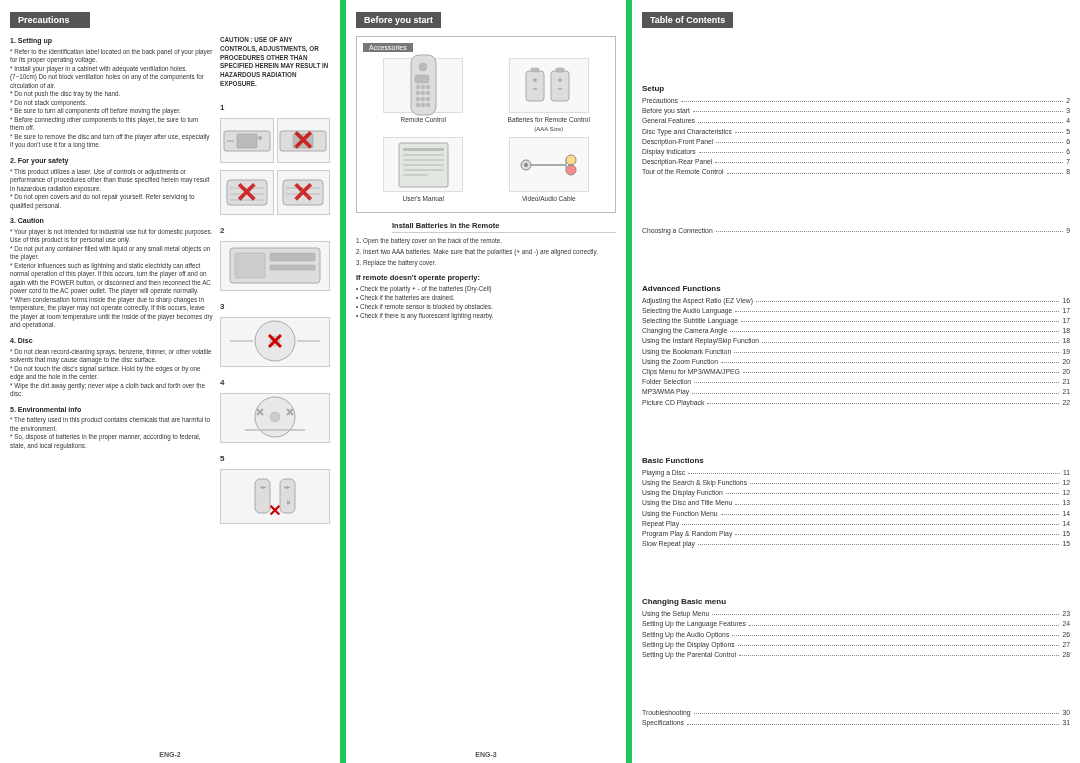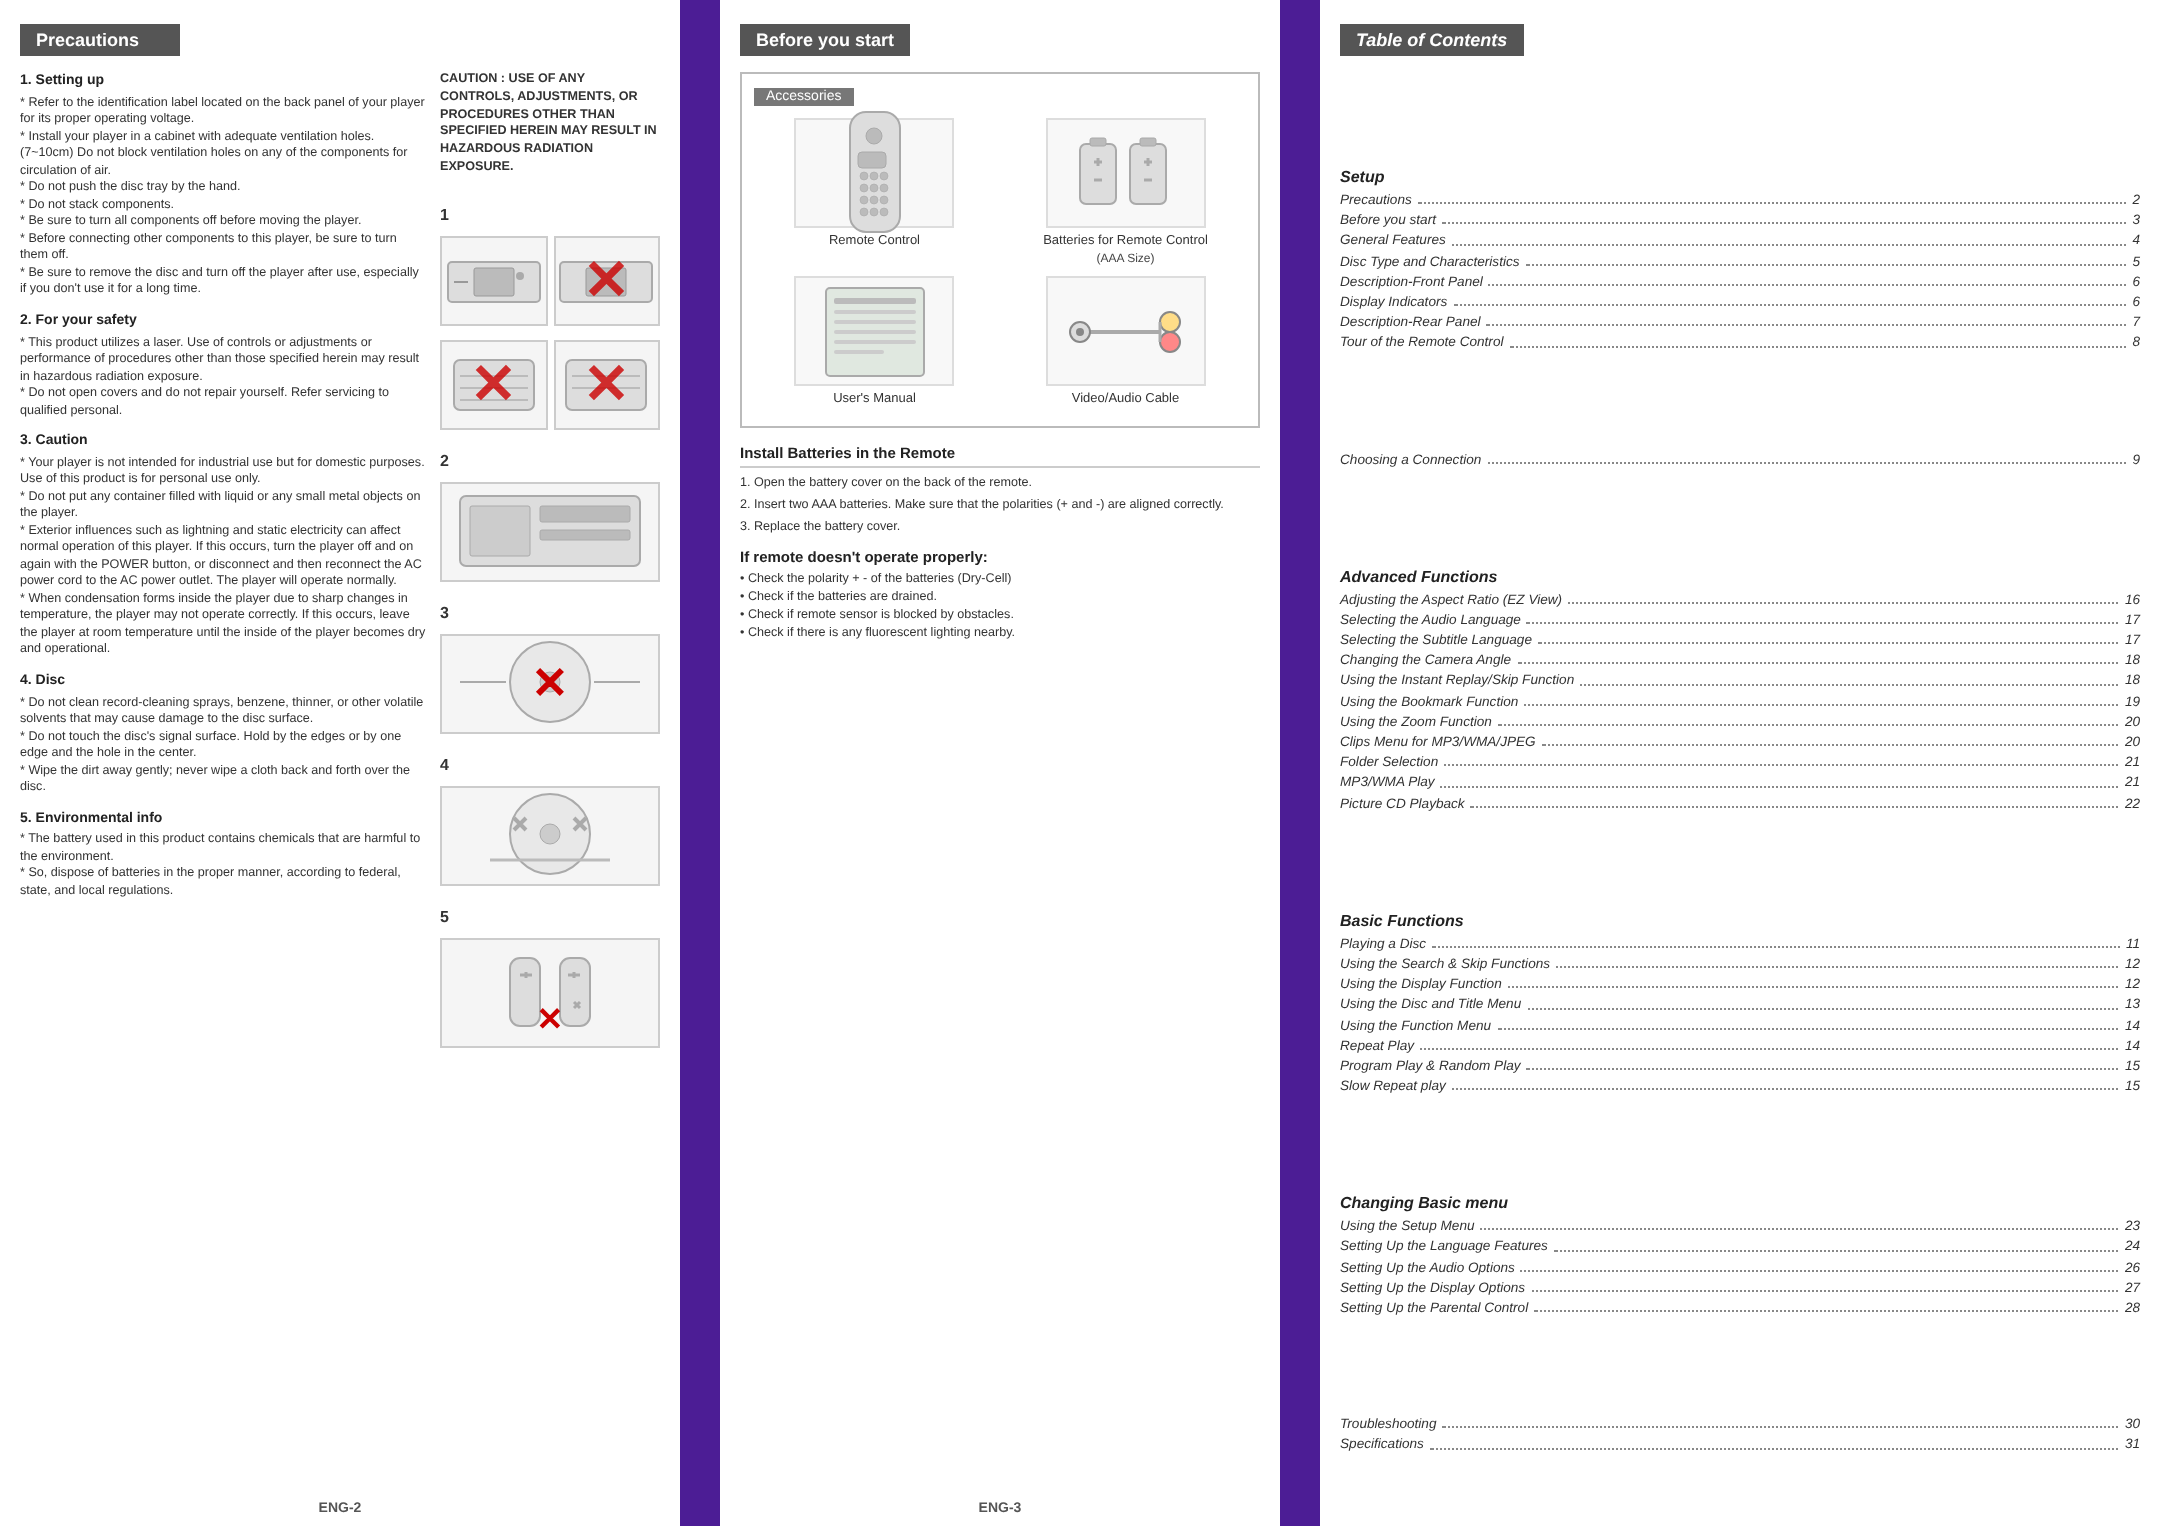--- a/index.html
+++ b/index.html
@@ -13,22 +13,22 @@
       display: flex;
       flex-direction: row;
       overflow: hidden;
     }
 
     .page {
       display: flex;
       flex-direction: row;
       width: 100%;
       height: 100%;
-      background: #4c1d95;
-      gap: 20px;
+      background: #22c55e;
+      gap: 6px;
       justify-content: flex-end;
     }
 
     .section {
       background: #fff;
       flex: 1;
       padding: 12px 10px 8px 10px;
       position: relative;
       overflow: hidden;
     }
@@ -194,20 +194,21 @@
       text-align: center;
       color: #444;
     }
 
     .install-section h3 {
       font-size: 7.5px;
       font-weight: bold;
       margin-bottom: 4px;
       border-bottom: 1px solid #ccc;
       padding-bottom: 2px;
+      margin-left: 36px;
     }
 
     .install-steps {
       font-size: 6.3px;
       line-height: 1.4;
       color: #333;
       margin-bottom: 6px;
     }
 
     .install-steps p {
@@ -222,21 +223,20 @@
 
     .if-remote p {
       font-size: 6.3px;
       line-height: 1.4;
       color: #333;
     }
 
     
     .toc-section {
       flex: 1;
-      font-style: italic;
     }
 
     .toc-group {
       margin-bottom: 7px;
       margin-top: 48px;
     }
 
     .toc-group-title {
       font-weight: bold;
       font-size: 8px;

